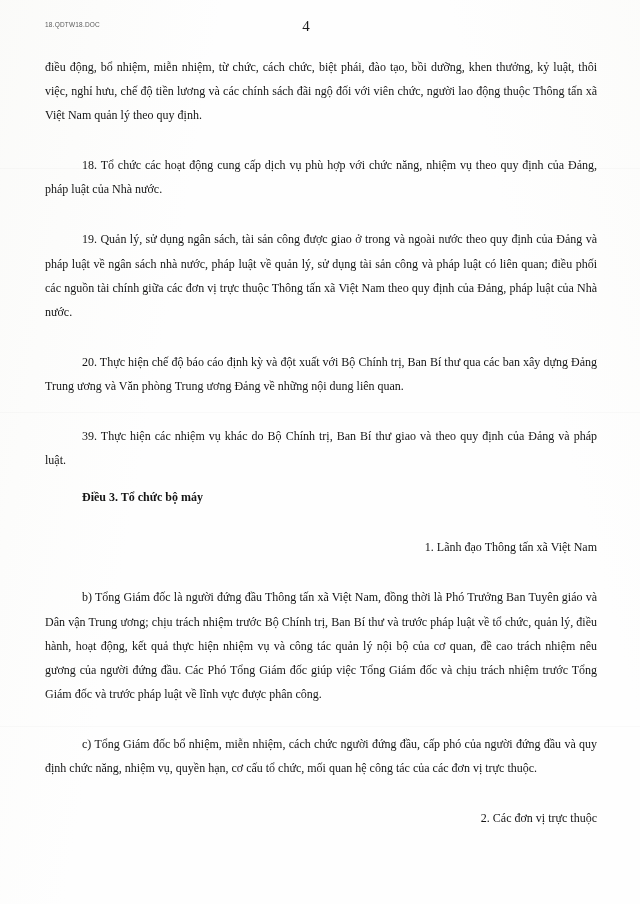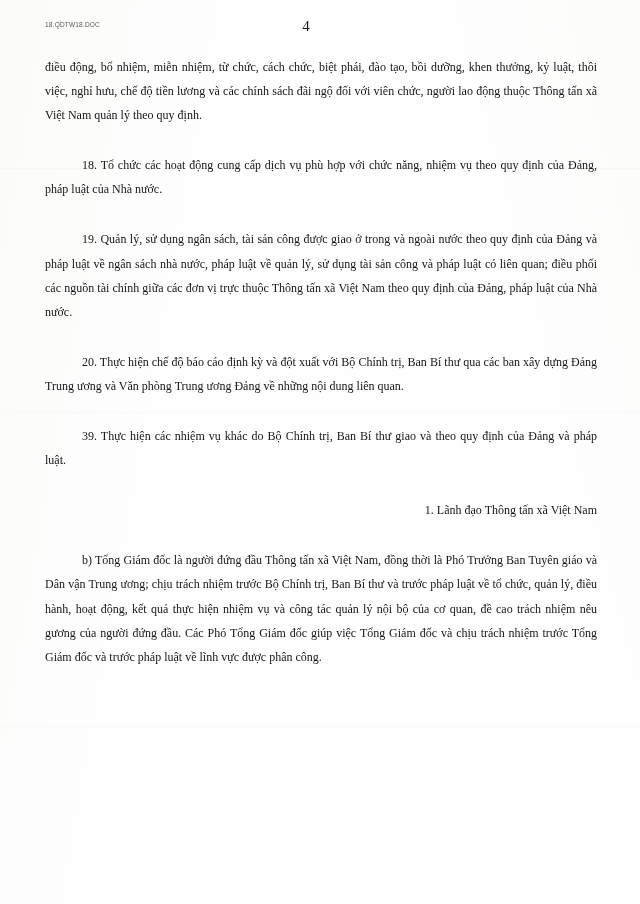--- a/index.html
+++ b/index.html
@@ -108,18 +108,21 @@
     <div class="doc-code">18.QDTW18.DOC</div>
     <div class="page-number">4</div>
   </div>
 
   <div class="body-col">
     <p class="para no-indent">điều động, bổ nhiệm, miễn nhiệm, từ chức, cách chức, biệt phái, đào tạo, bồi dưỡng, khen thưởng, kỷ luật, thôi việc, nghỉ hưu, chế độ tiền lương và các chính sách đãi ngộ đối với viên chức, người lao động thuộc Thông tấn xã Việt Nam quản lý theo quy định.</p>
     <p class="para gap">18. Tổ chức các hoạt động cung cấp dịch vụ phù hợp với chức năng, nhiệm vụ theo quy định của Đảng, pháp luật của Nhà nước.</p>
     <p class="para gap">19. Quản lý, sử dụng ngân sách, tài sản công được giao ở trong và ngoài nước theo quy định của Đảng và pháp luật về ngân sách nhà nước, pháp luật về quản lý, sử dụng tài sản công và pháp luật có liên quan; điều phối các nguồn tài chính giữa các đơn vị trực thuộc Thông tấn xã Việt Nam theo quy định của Đảng, pháp luật của Nhà nước.</p>
     <p class="para gap">20. Thực hiện chế độ báo cáo định kỳ và đột xuất với Bộ Chính trị, Ban Bí thư qua các ban xây dựng Đảng Trung ương và Văn phòng Trung ương Đảng về những nội dung liên quan.</p>
     <p class="para gap">39. Thực hiện các nhiệm vụ khác do Bộ Chính trị, Ban Bí thư giao và theo quy định của Đảng và pháp luật.</p>
+    <p class="para heading">Điều 3. Tổ chức bộ máy</p>
     <p class="para gap flush">1. Lãnh đạo Thông tấn xã Việt Nam</p>
     <p class="para gap">b) Tổng Giám đốc là người đứng đầu Thông tấn xã Việt Nam, đồng thời là Phó Trưởng Ban Tuyên giáo và Dân vận Trung ương; chịu trách nhiệm trước Bộ Chính trị, Ban Bí thư và trước pháp luật về tổ chức, quản lý, điều hành, hoạt động, kết quả thực hiện nhiệm vụ và công tác quản lý nội bộ của cơ quan, đề cao trách nhiệm nêu gương của người đứng đầu. Các Phó Tổng Giám đốc giúp việc Tổng Giám đốc và chịu trách nhiệm trước Tổng Giám đốc và trước pháp luật về lĩnh vực được phân công.</p>
+    <p class="para gap">c) Tổng Giám đốc bổ nhiệm, miễn nhiệm, cách chức người đứng đầu, cấp phó của người đứng đầu và quy định chức năng, nhiệm vụ, quyền hạn, cơ cấu tổ chức, mối quan hệ công tác của các đơn vị trực thuộc.</p>
+    <p class="para gap flush">2. Các đơn vị trực thuộc</p>
 
   </div>
 
 </div>
 
 </body></html>

